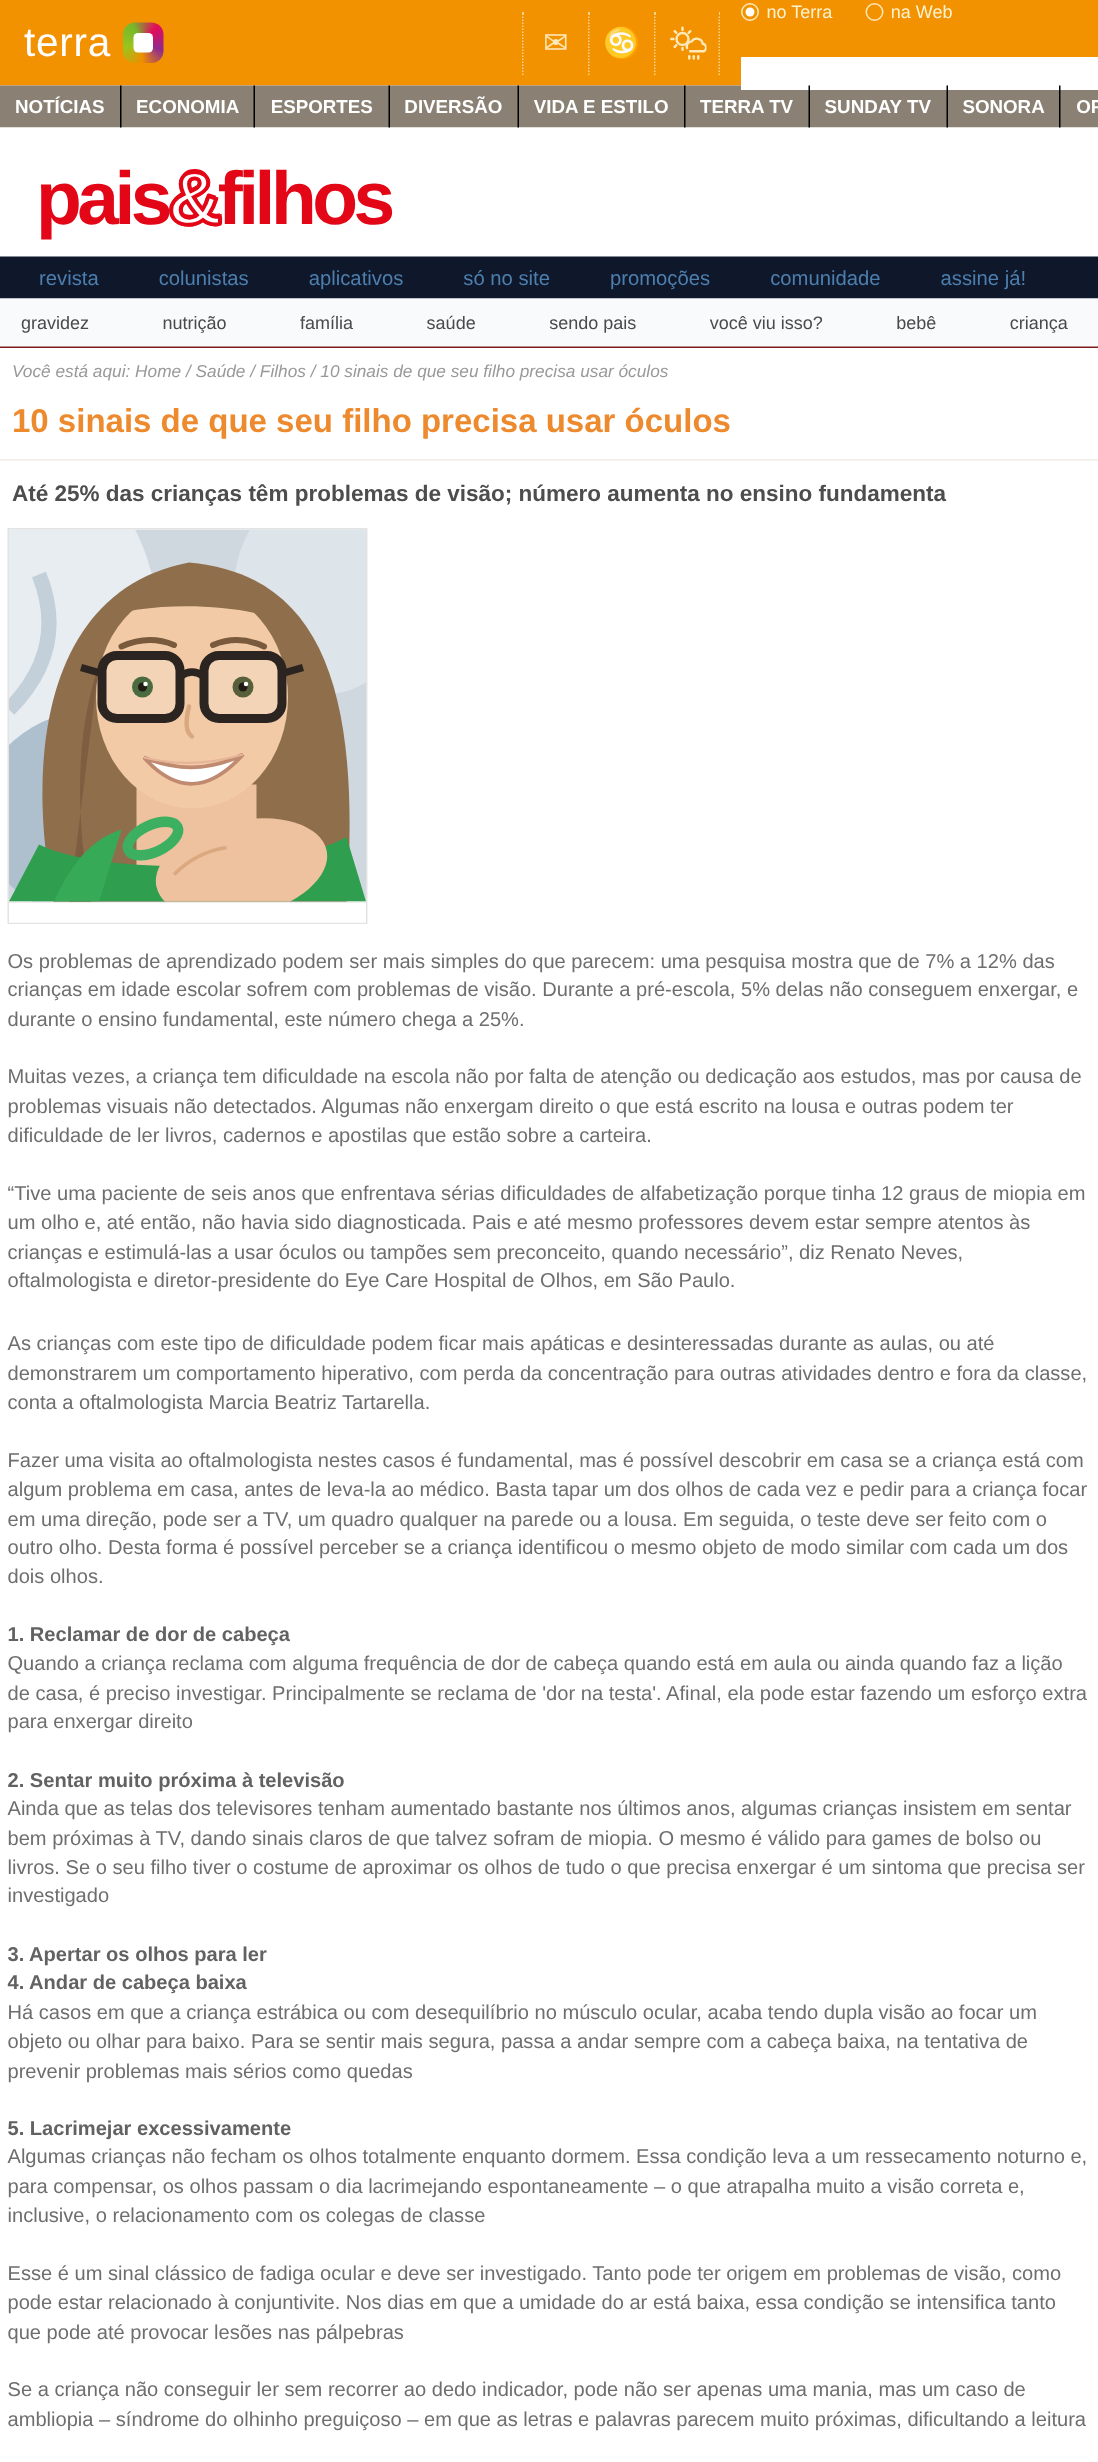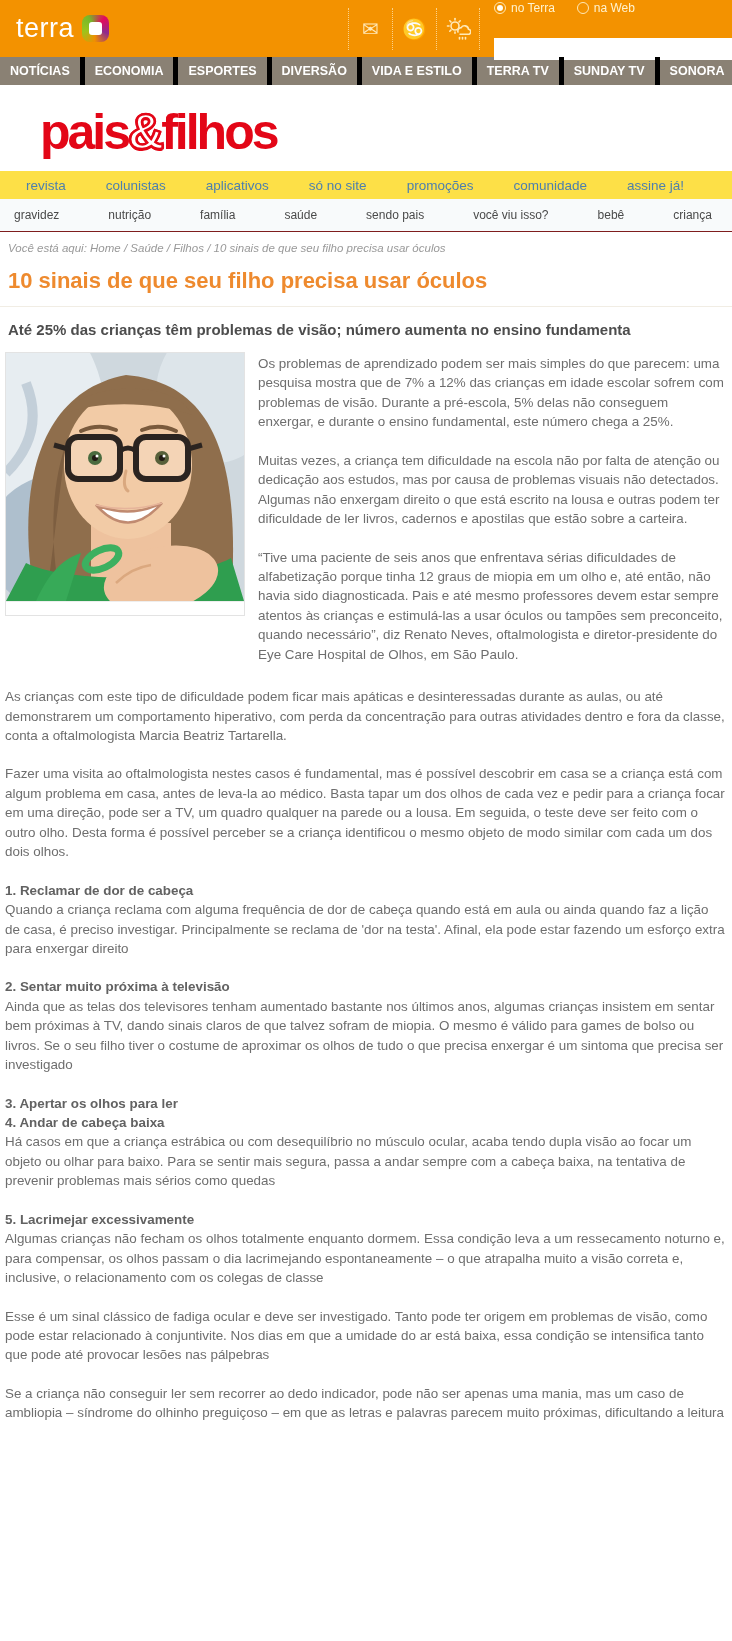--- a/index.html
+++ b/index.html
@@ -55,39 +55,39 @@
   .search-input {
     height: 22px; border: 0; width: 100%; background: #fff; outline: none;
     font-family: "Liberation Sans", sans-serif; font-size: 13px; padding: 0 5px;
   }
 
   
   .main-nav { background: #8a8174; height: 28px; display: flex; }
   .main-nav-item {
     flex: 1 1 auto; display: flex; align-items: center; justify-content: center;
     color: #fff; font-weight: bold; font-size: 12.5px; white-space: nowrap;
-    border-left: 5px solid #000000; padding: 0 10px; cursor: pointer;
+    border-left: 1px solid #000000; padding: 0 10px; cursor: pointer;
   }
   .main-nav-item:first-child { border-left: none; }
 
   
-  .logo-section { padding: 22px 0 14px 40px; background: #fff; }
+  .logo-section { padding: 22px 0 14px 24px; background: #fff; }
   .mag-logo {
     font-size: 50px; font-weight: bold; color: #e30617; letter-spacing: -3px;
     line-height: 1; cursor: pointer; display: inline-block;
   }
   .mag-amp {
     color: #fff;
     -webkit-text-stroke: 2.5px #e30617;
     text-shadow: -1.5px 0 #e30617, 1.5px 0 #e30617, 0 -1.5px #e30617, 0 1.5px #e30617;
   }
 
   
   .subnav1 {
-    background: #fde047; height: 28px; display: flex; align-items: center;
+    background: #0f172a; height: 28px; display: flex; align-items: center;
     padding-left: 26px; gap: 40px; font-size: 13.5px; color: #4d7fae;
   }
   .subnav1 span { cursor: pointer; white-space: nowrap; }
   .subnav2 {
     background: #f8fafb; height: 33px; display: flex; align-items: center;
     justify-content: space-between; padding: 0 20px 0 14px;
     font-size: 12px; color: #4a4a4a; border-bottom: 1px solid #7f1d1d;
   }
   .subnav2 span { cursor: pointer; white-space: nowrap; }
 
@@ -98,21 +98,21 @@
   .breadcrumb .crumb-link { cursor: pointer; }
 
   
   .article-title {
     margin: 14px 0 0; padding: 0 8px 12px; font-size: 22px; font-weight: bold;
     color: #ee8a2e; border-bottom: 1px solid #f1ede4;
   }
   .article-subtitle {
     margin: 14px 8px 0; font-size: 15px; font-weight: bold; color: #4d4d4d;
   }
-  .article-top { display: flex; gap: 13px; margin: 14px 5px 0; }
+  .article-top { display: flex; gap: 13px; margin: 14px 5px 0; flex-direction: column; }
   .photo-col { width: 240px; flex: none; }
   .photo-frame { border: 1px solid #e3e3e3; background: #fff; }
   .photo-frame svg { display: block; }
   .caption-strip { height: 14px; background: #fff; border-top: 1px solid #eee; }
   .intro-col { flex: 1; padding-top: 2px; }
   .intro-col p, .article-body p {
     margin: 0 0 19px; font-size: 13.4px; line-height: 1.45; color: #6e6e6e;
   }
   .article-body { margin: 4px 5px 0; padding-bottom: 26px; }
   .sign-title {

